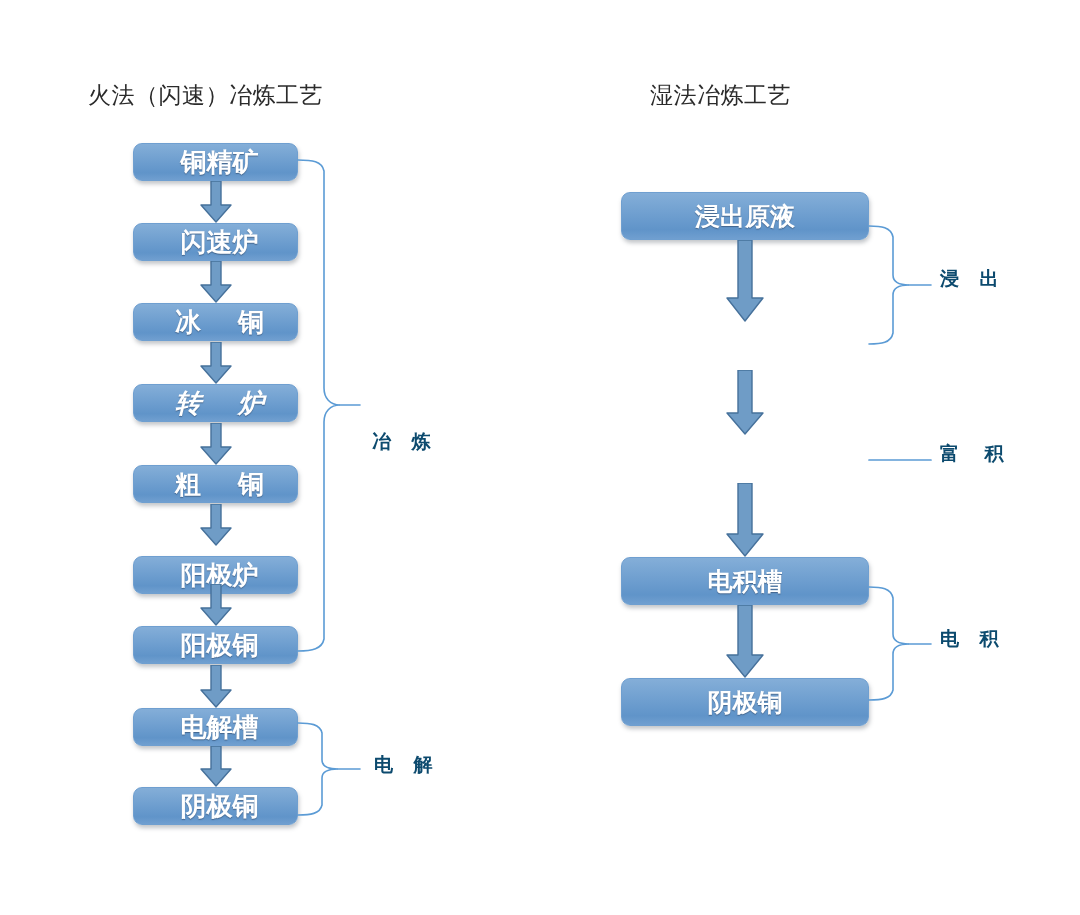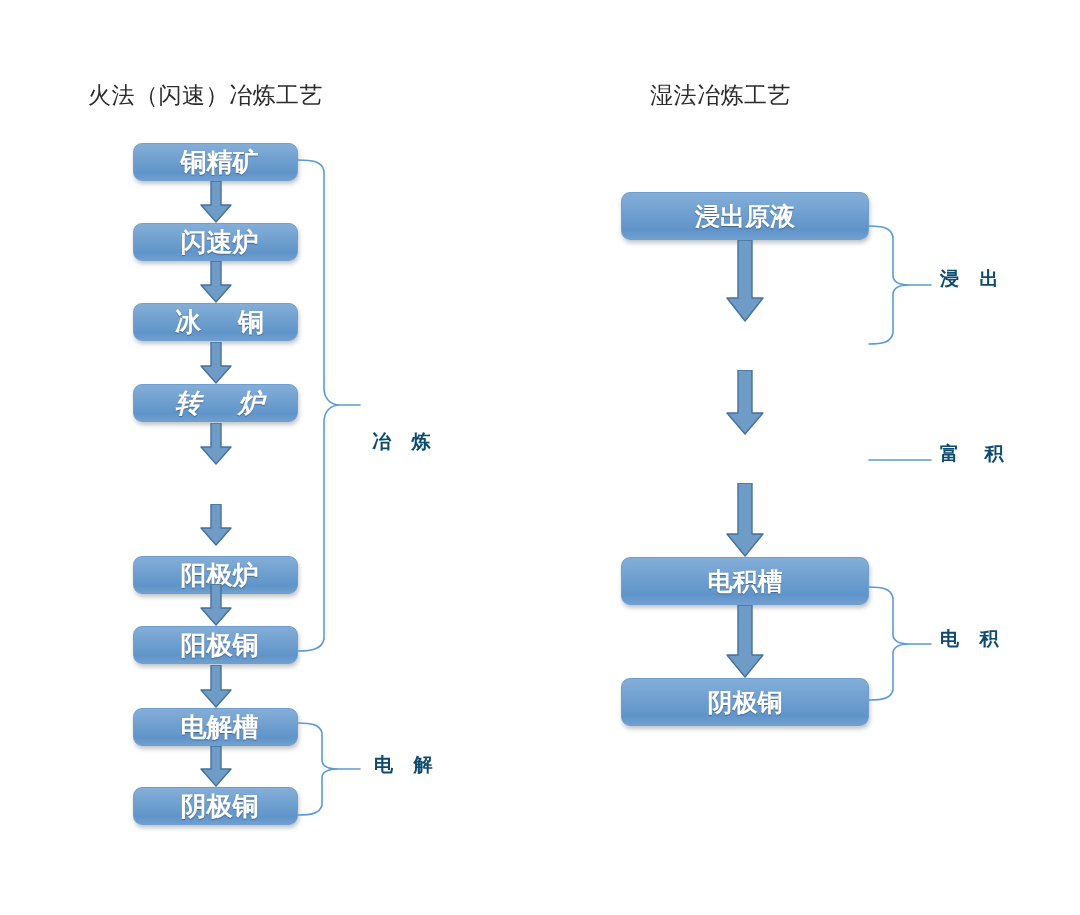--- a/index.html
+++ b/index.html
@@ -86,20 +86,21 @@
 <div id="canvas">
 
   <div class="col-title" id="title-left">火法（闪速）冶炼工艺</div>
 
   <div class="col-title" id="title-right">湿法冶炼工艺</div>
 
   <div class="node left" style="left:133px; top:143px;">铜精矿</div>
   <div class="node left" style="left:133px; top:223px;">闪速炉</div>
   <div class="node left spaced" style="left:133px; top:303px;">冰 铜</div>
   <div class="node left spaced" style="left:133px; top:384px;font-style:italic;">转 炉</div>
+  <div class="node left spaced" style="left:133px; top:465px;">粗 铜</div>
   <div class="node left" style="left:133px; top:546px;margin-top:10px;">阳极炉</div>
   <div class="node left" style="left:133px; top:626px;">阳极铜</div>
   <div class="node left" style="left:133px; top:708px;">电解槽</div>
   <div class="node left" style="left:133px; top:787px;">阴极铜</div>
 
   <div class="arrow" style="left:199px; top:181px;">
     <svg width="34" height="43" viewBox="0 0 34 43">
       <path d="M12 0 H22 V24 H32 L17 41 L2 24 H12 Z" fill="#6f9cc6" stroke="#46719b" stroke-width="1.4" stroke-linejoin="round"></path>
     </svg>
   </div>

